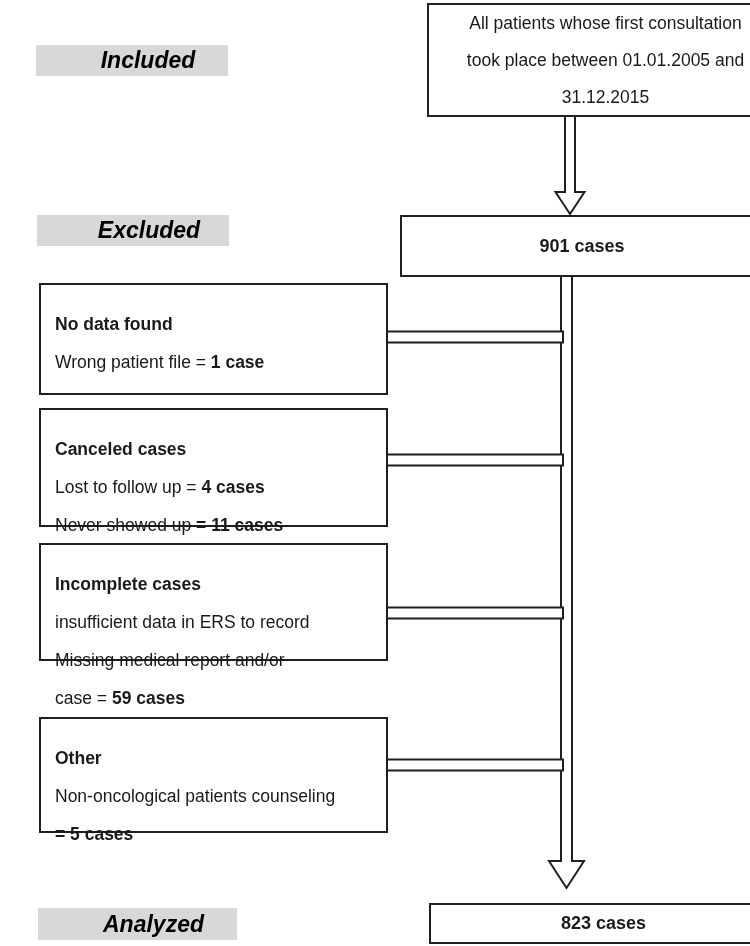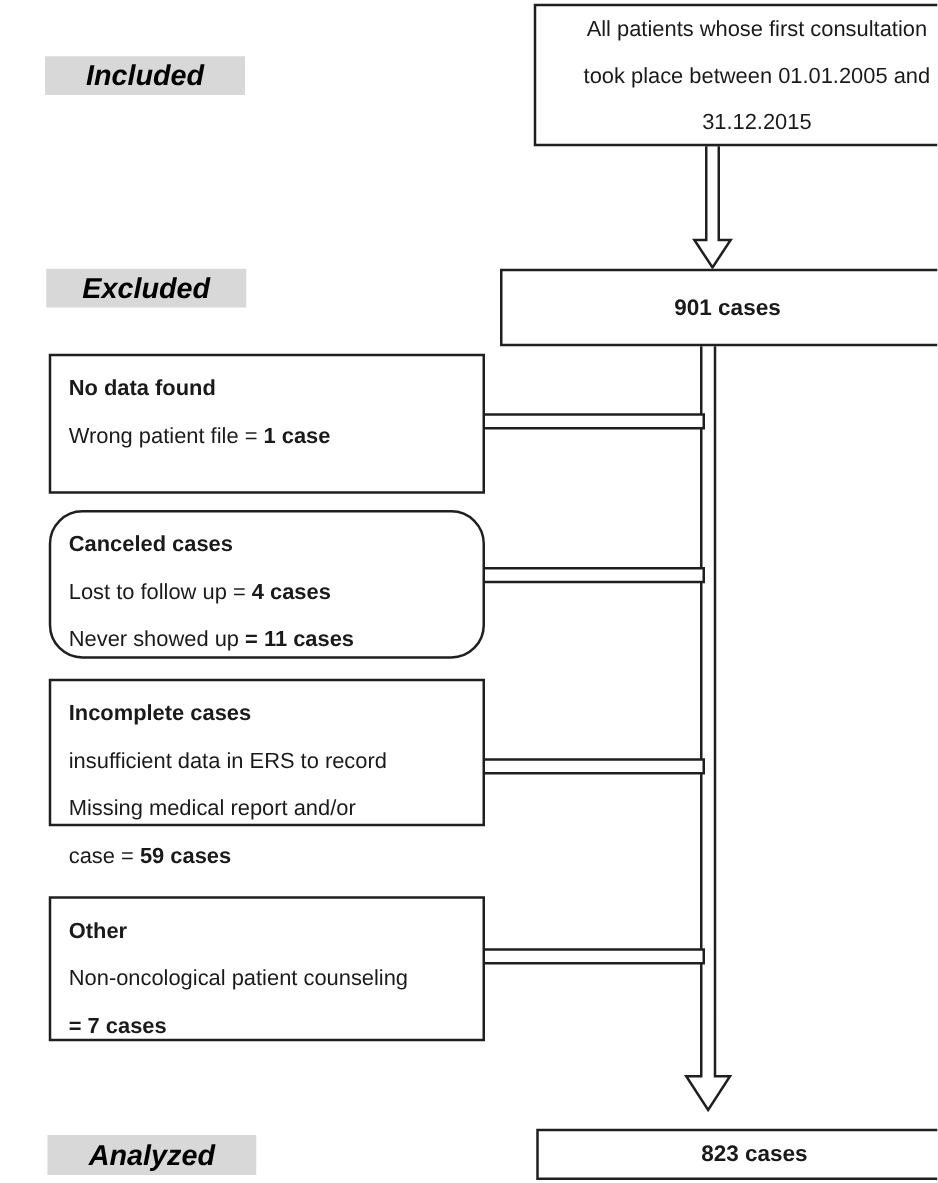--- a/index.html
+++ b/index.html
@@ -39,23 +39,24 @@
     position: absolute;
     background: #d8d8d8;
     color: #000000;
     font-weight: 700;
     font-style: italic;
     font-size: 23px;
     display: flex;
     align-items: center;
     justify-content: center;
     z-index: 1;
+    padding-left: 32px;
   }
   .excl-box {
-    padding: 6px 14px;
+    padding: 20px 14px;
     font-size: 17.5px;
     line-height: 38px;
   }
   .excl-box .title { font-weight: 700; }
   .b { font-weight: 700; }
 </style>
 </head>
 <body>
 
 <div id="stage">
@@ -85,21 +86,21 @@
     <div>901 cases</div>
   </div>
 
   <div class="box excl-box" style="left:3px; top:283px; width:349px; height:112px;">
     <div class="title">No data found</div>
     <div>
       <span>Wrong patient file = </span><span class="b">1 case</span>
     </div>
   </div>
 
-  <div class="box excl-box" style="left:3px; top:408px; width:349px; height:119px;border-radius:27px;">
+  <div class="box excl-box" style="left:3px; top:408px; width:349px; height:119px;">
     <div class="title">Canceled cases</div>
     <div>
       <span>Lost to follow up = </span><span class="b">4 cases</span>
     </div>
     <div>
       <span>Never showed up </span><span class="b">= 11 cases</span>
     </div>
   </div>
 
   <div class="box excl-box" style="left:3px; top:543px; width:349px; height:118px;">
@@ -111,24 +112,24 @@
       <span>Missing medical report and/or</span>
     </div>
     <div>
       <span>case = </span><span class="b">59 cases</span>
     </div>
   </div>
 
   <div class="box excl-box" style="left:3px; top:717px; width:349px; height:116px;">
     <div class="title">Other</div>
     <div>
-      <span>Non-oncological patient counseling</span>
+      <span>Non-oncological patients counseling</span>
     </div>
     <div>
-      <span class="b">= 7 cases</span>
+      <span class="b">= 5 cases</span>
     </div>
   </div>
 
   <div class="box center-box count-box" style="left:393px; top:903px; width:349px; height:41px;">
     <div>823 cases</div>
   </div>
 
 </div>
 
 </body></html>

